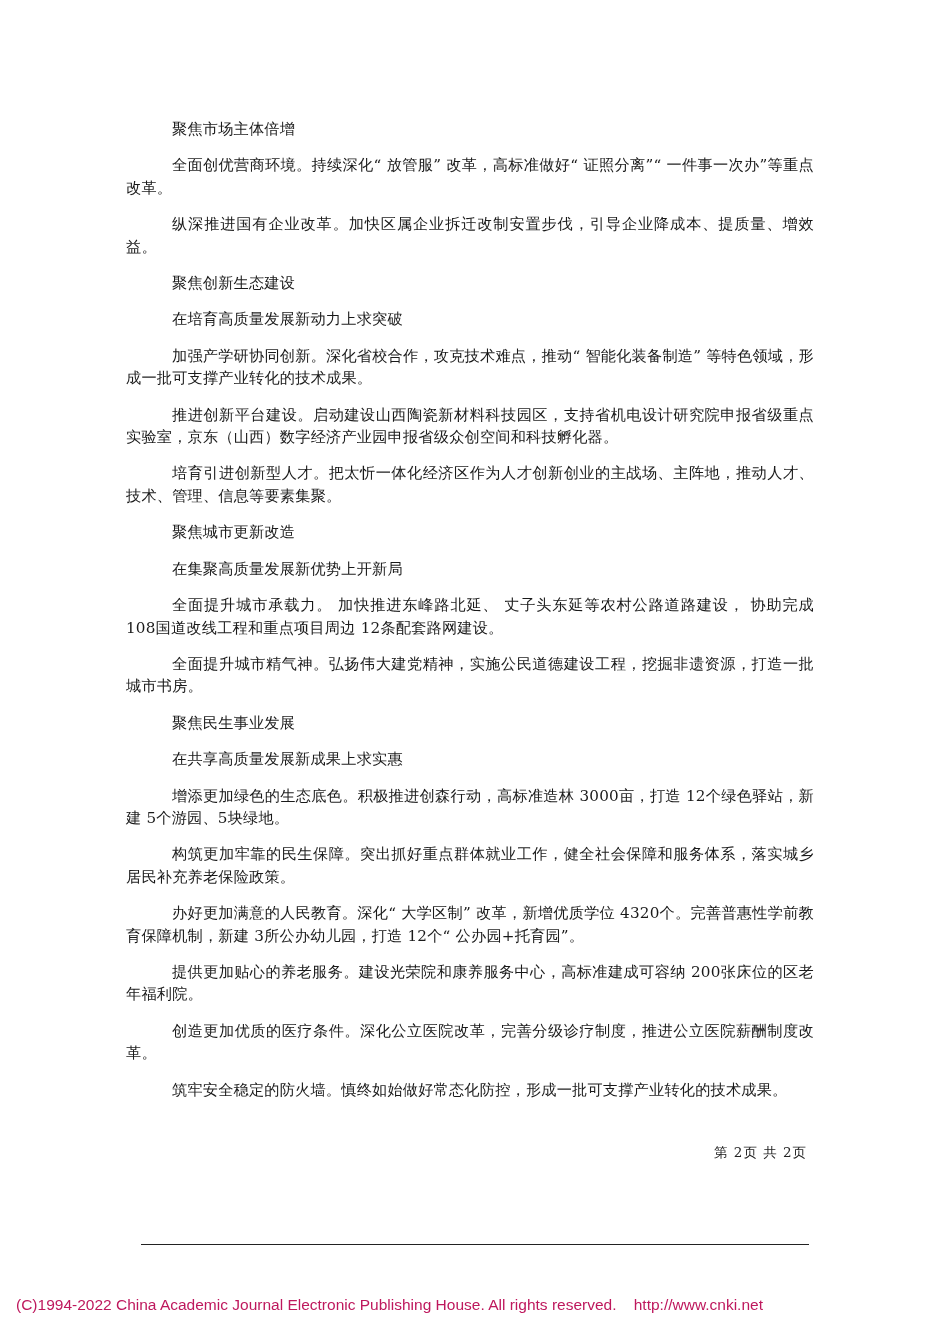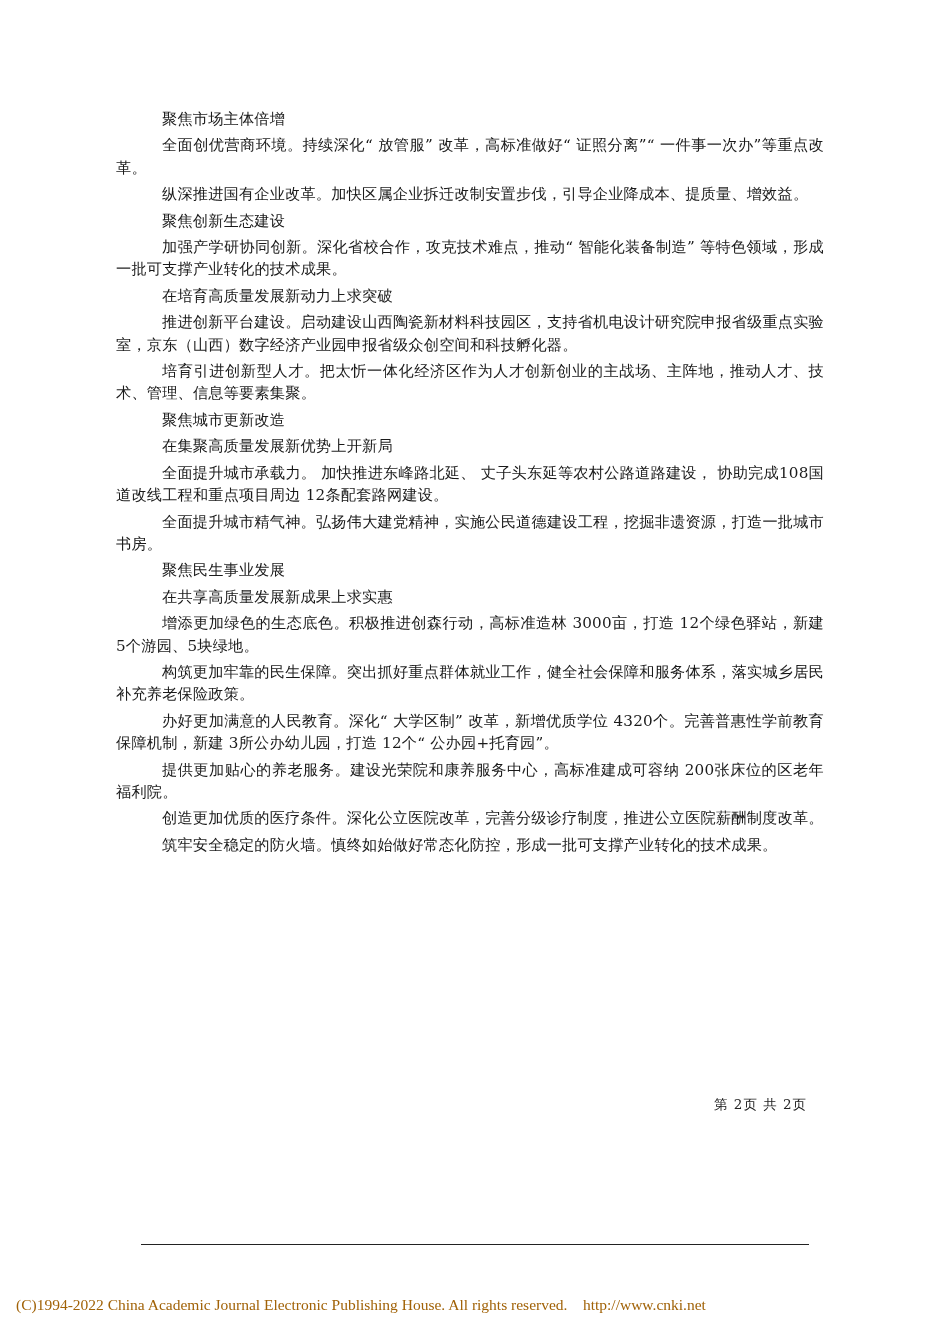--- a/index.html
+++ b/index.html
@@ -18,62 +18,62 @@
     .page-body {
       position: absolute;
       left: 112px;
       top: 104px;
       width: 716px;
       font-size: 15.2px;
       line-height: 22.4px;
       letter-spacing: 0.2px;
     }
     .para {
-      margin: 4px;
+      margin: 14px;
       text-indent: 46px;
       text-align: justify;
       white-space: pre-wrap;
     }
     .page-number {
       position: absolute;
       left: 714px;
-      top: 1096px;
+      top: 1144px;
       font-size: 13.5px;
       color: #222;
       letter-spacing: 1px;
       white-space: pre;
     }
     .footer-rule {
       position: absolute;
       left: 141px;
       top: 1244px;
       width: 668px;
       height: 0;
       border-top: 1.3px solid #222;
     }
     .copyright {
       position: absolute;
       left: 16px;
       top: 1296px;
-      font-family: Liberation Serif, serif;
+      font-family: Liberation Sans, sans-serif;
       font-size: 15.5px;
-      color: #a16207;
+      color: #be185d;
       white-space: pre;
     }
   </style>
 </head>
 <body>
 
 <div class="page-body">
   <p class="para">聚焦市场主体倍增</p>
   <p class="para">全面创优营商环境。持续深化“ 放管服” 改革，高标准做好“ 证照分离”“ 一件事一次办”等重点改革。</p>
   <p class="para">纵深推进国有企业改革。加快区属企业拆迁改制安置步伐，引导企业降成本、提质量、增效益。</p>
   <p class="para">聚焦创新生态建设</p>
+  <p class="para">在培育高质量发展新动力上求突破</p>
   <p class="para">加强产学研协同创新。深化省校合作，攻克技术难点，推动“ 智能化装备制造” 等特色领域，形成一批可支撑产业转化的技术成果。</p>
-  <p class="para">在培育高质量发展新动力上求突破</p>
   <p class="para">推进创新平台建设。启动建设山西陶瓷新材料科技园区，支持省机电设计研究院申报省级重点实验室，京东（山西）数字经济产业园申报省级众创空间和科技孵化器。</p>
   <p class="para">培育引进创新型人才。把太忻一体化经济区作为人才创新创业的主战场、主阵地，推动人才、技术、管理、信息等要素集聚。</p>
   <p class="para">聚焦城市更新改造</p>
   <p class="para">在集聚高质量发展新优势上开新局</p>
   <p class="para">全面提升城市承载力。 加快推进东峰路北延、 丈子头东延等农村公路道路建设， 协助完成108国道改线工程和重点项目周边 12条配套路网建设。</p>
   <p class="para">全面提升城市精气神。弘扬伟大建党精神，实施公民道德建设工程，挖掘非遗资源，打造一批城市书房。</p>
   <p class="para">聚焦民生事业发展</p>
   <p class="para">在共享高质量发展新成果上求实惠</p>
   <p class="para">增添更加绿色的生态底色。积极推进创森行动，高标准造林 3000亩，打造 12个绿色驿站，新建 5个游园、5块绿地。</p>
   <p class="para">构筑更加牢靠的民生保障。突出抓好重点群体就业工作，健全社会保障和服务体系，落实城乡居民补充养老保险政策。</p>

